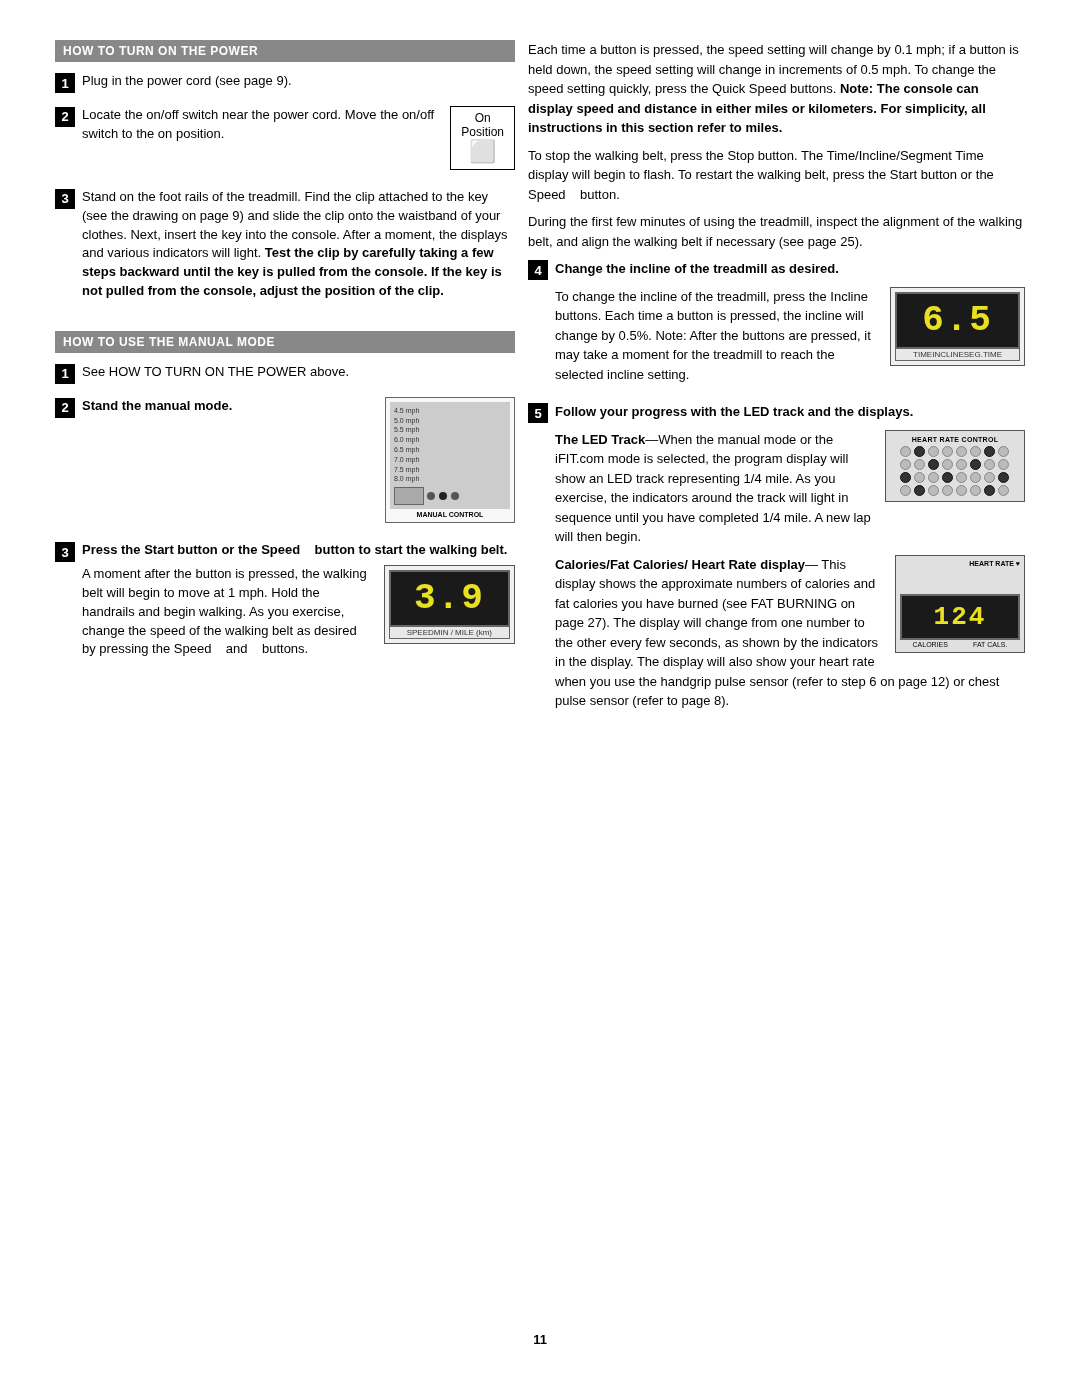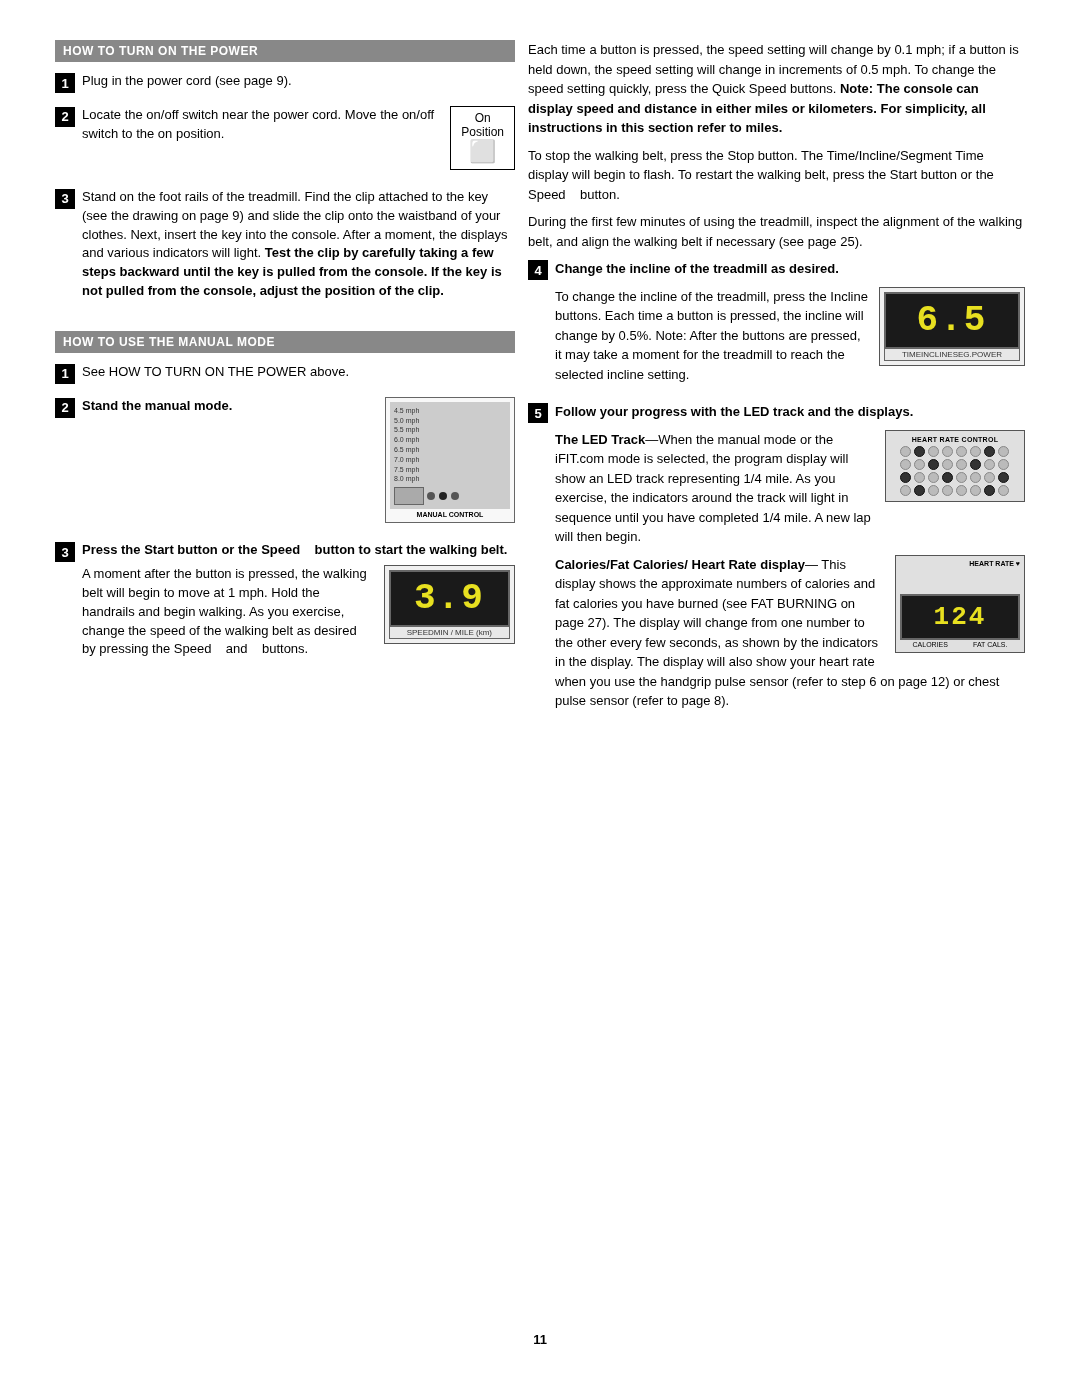--- a/index.html
+++ b/index.html
@@ -319,21 +319,21 @@
       <div class="step-row">
         <div class="step-num">4</div>
         <div class="step-content clearfix">
           <p><strong>Change the incline of the treadmill as desired.</strong></p>
 
           <div class="display-container">
             <div class="lcd-box">6.5</div>
             <div class="lcd-label-row">
               <span>TIME</span>
               <span>INCLINE</span>
-              <span>SEG.POWER</span>
+              <span>SEG.TIME</span>
             </div>
           </div>
           <p>To change the incline of the treadmill, press the Incline buttons. Each time a button is pressed, the incline will change by 0.5%. Note: After the buttons are pressed, it may take a moment for the treadmill to reach the selected incline setting.</p>
         </div>
       </div>
 
       <div class="step-row">
         <div class="step-num">5</div>
         <div class="step-content">
           <p><strong>Follow your progress with the LED track and the displays.</strong></p>

